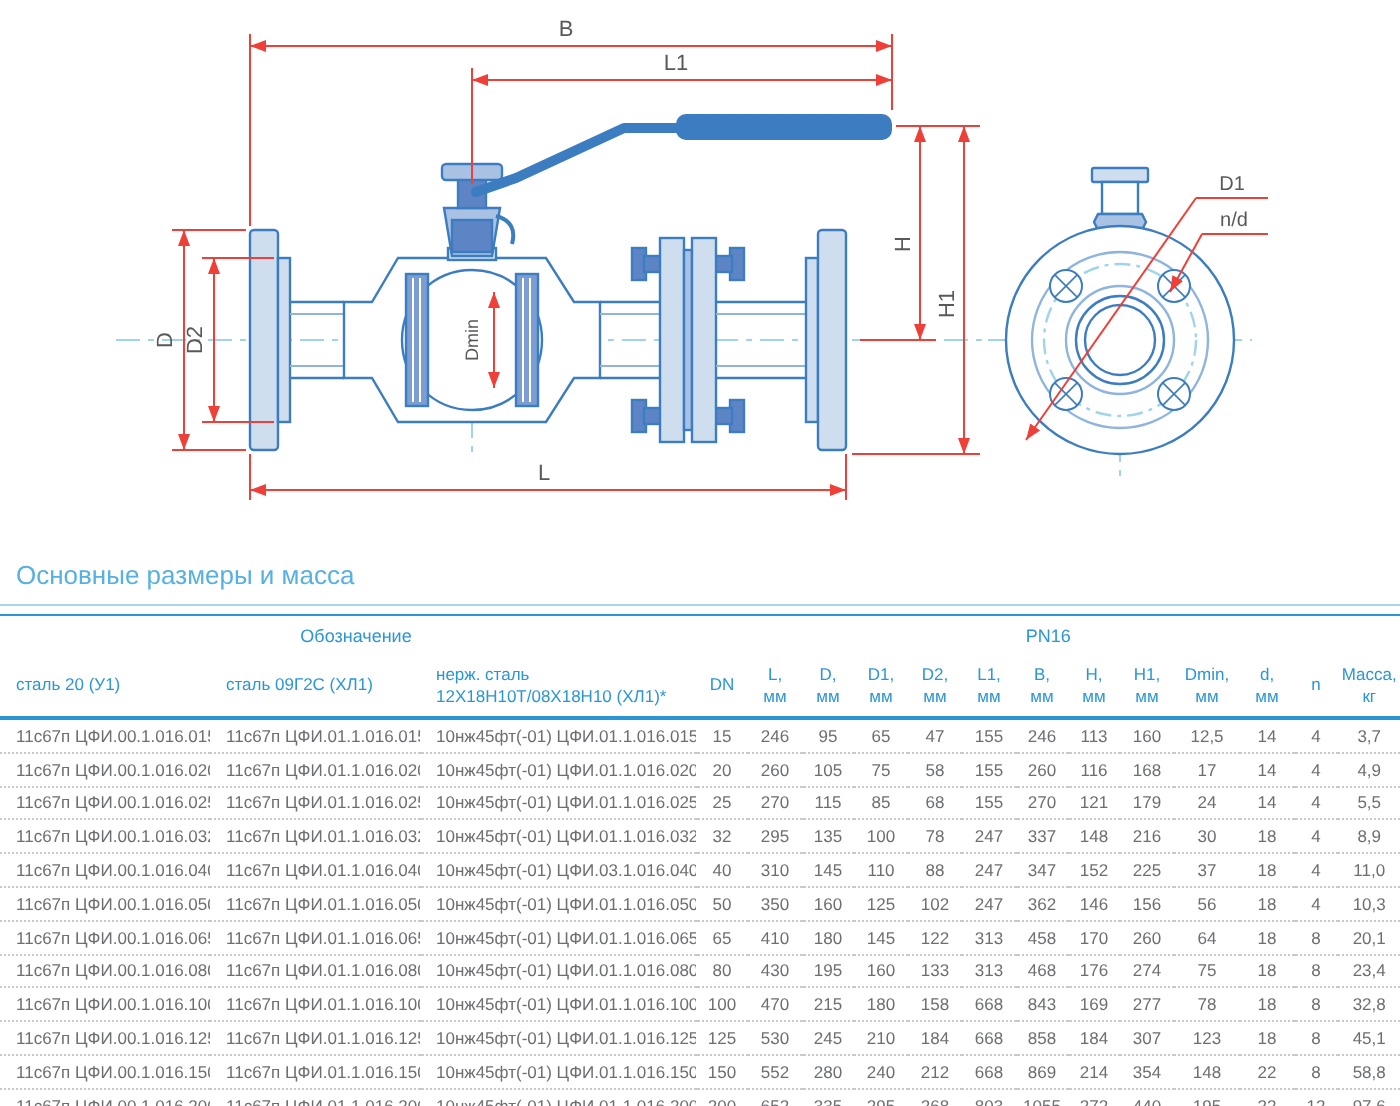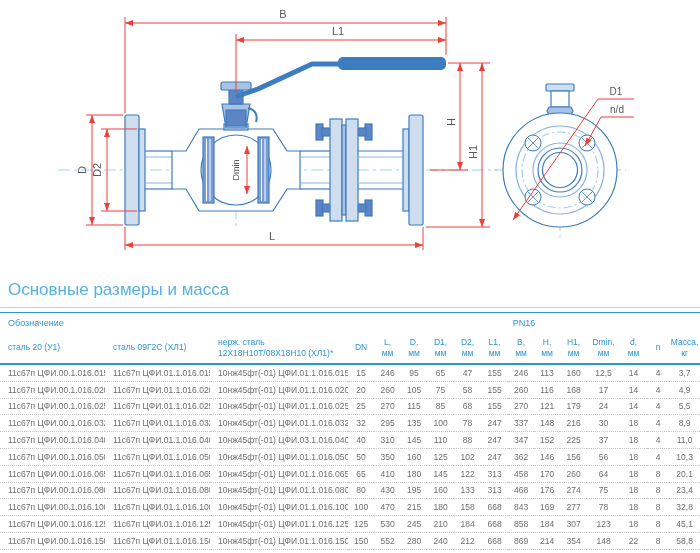--- a/index.html
+++ b/index.html
@@ -1,27 +1,27 @@
 <!DOCTYPE html>
 <html><head>
 <meta charset="utf-8">
 <style>
   html,body { margin:0; padding:0; background:#ffffff; }
   body { width:700px; height:553px; font-family:"Liberation Sans",sans-serif; overflow:hidden; }
   .page { width:700px; height:553px; position:relative; background:#fff; }
   .drawing { width:700px; height:278px; position:relative; }
   .section-title {
-    color:#56b1e0; font-size:17px; font-weight:400;
+    color:#56b1e0; font-size:13px; font-weight:400;
     padding:2px 23px 7px 8px; margin:0;
     border-bottom:1px solid #a9d6ef;
   }
   table { width:700px; border-collapse:collapse; table-layout:fixed; margin-top:4px; }
   th, td { font-weight:400; padding:0; }
   th.des-h {
-    text-align:left; padding-left:8px; color:#2b96d4; font-size:9px;
+    text-align:center; padding-left:8px; color:#2b96d4; font-size:9px;
     border-top:1.5px solid #2b96d4; height:20px; vertical-align:middle;
   }
   th.pn {
     color:#2b96d4; font-size:9px;
     border-top:1.5px solid #2b96d4; vertical-align:middle;
   }
   th.steel {
     text-align:left; padding-left:8px; color:#2b96d4; font-size:8.5px;
     vertical-align:middle; border-bottom:2px solid #2b96d4; height:30px; line-height:1.3;
   }

